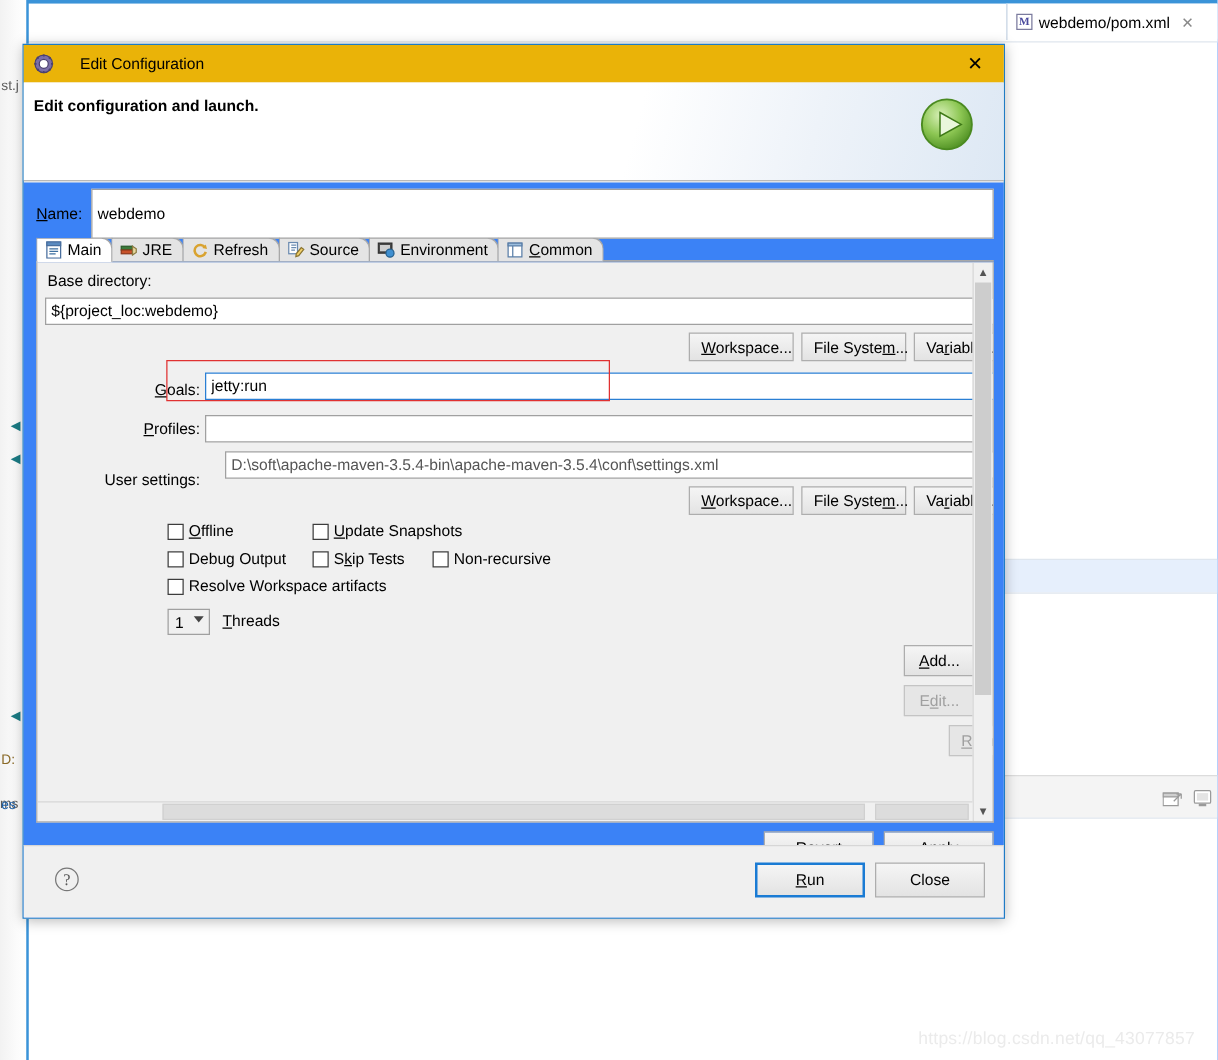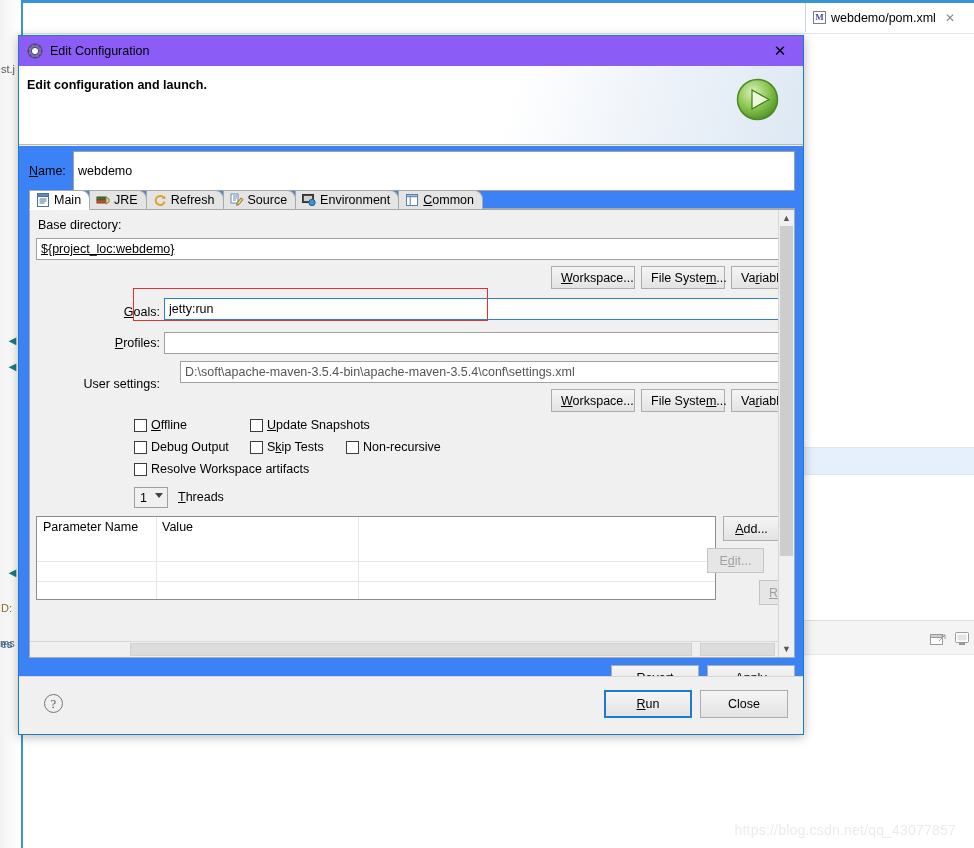--- a/index.html
+++ b/index.html
@@ -71,22 +71,22 @@
     color: #ebebeb; font-size: 14px; letter-spacing: .2px;
   }
 
   
   #dialog {
     position: absolute; left: 18px; top: 35px; width: 786px; height: 700px;
     background: #f0f0f0; border: 1px solid #1f7cc4;
     box-shadow: 0 2px 10px rgba(0,0,0,.28);
   }
   .titlebar {
-    height: 30px; background: #8b5cf6; position: relative;
-    display: flex; align-items: center; padding-left: 8px; gap: 7px;
+    height: 30px; background: #eab308; position: relative;
+    display: flex; align-items: center; padding-left: 8px; gap: 21px;
   }
   .titlebar-title { font-size: 12.5px; color: #000; }
   .close-btn {
     position: absolute; right: 0; top: 0; width: 46px; height: 30px;
     display: flex; align-items: center; justify-content: center;
     font-size: 15px; color: #000; cursor: default;
   }
   .cfg-icon {
     width: 16px; height: 16px; position: relative;
   }
@@ -404,21 +404,21 @@
         </div>
 
         <div class="tabfill"></div>
       </div>
 
       <div class="tabbody">
         <div class="pane">
 
           <div class="lbl" style="position:absolute;left:8px;top:8px;">Base directory:</div>
 
-          <input class="txt" style="position: absolute; left: 6px; top: 28px; width: 808px; text-decoration: underline;" value="${project_loc:webdemo}">
+          <input class="txt" style="position: absolute; left: 6px; top: 28px; width: 808px;" value="${project_loc:webdemo}">
 
           <button class="btn" style="position:absolute;left:521px;top:56px;width:84px;"><u>W</u>orkspace...</button>
           <button class="btn" style="position:absolute;left:611px;top:56px;width:84px;">File Syste<u>m</u>...</button>
           <button class="btn" style="position:absolute;left:701px;top:56px;width:74px;">Va<u>r</u>iables...</button>
 
           <div class="lbl" style="position:absolute;left:60px;top:95px;width:70px;text-align:right;"><u>G</u>oals:</div>
           <input class="txt focused" style="position: absolute; left: 134px; top: 88px; width: 696px;" value="jetty:run">
           <div class="redbox" style="left:103px;top:78px;width:355px;height:33px;"></div>
 
           <div class="lbl" style="position:absolute;left:60px;top:126px;width:70px;text-align:right;"><u>P</u>rofiles:</div>
@@ -457,34 +457,23 @@
             <span class="cb"></span>
             <span class="cbtext">Resolve Workspace artifacts</span>
           </div>
 
           <div class="combo" style="position:absolute;left:104px;top:277px;">
             <span>1</span>
             <span class="arr"></span>
           </div>
           <div class="lbl" style="position:absolute;left:148px;top:280px;"><u>T</u>hreads</div>
 
-          <div class="tablebox" style="left:6px;top:306px;width:680px;height:84px;">
-            <div class="thead">
-              <div class="th" style="width:119px;">Parameter Name</div>
-              <div class="th" style="width:202px;">Value</div>
-              <div class="th" style="flex:1;"></div>
-            </div>
-            <div class="tcol-sep" style="left:119px;"></div>
-            <div class="tcol-sep" style="left:321px;"></div>
-            <div class="trow-sep" style="top:44px;"></div>
-            <div class="trow-sep" style="top:64px;"></div>
-          </div>
 
           <button class="btn" style="position:absolute;left:693px;top:306px;width:57px;height:25px;"><u>A</u>dd...</button>
-          <button class="btn disabled" style="position:absolute;left:677px;top:338px;width:57px;height:25px;">E<u>d</u>it...</button>
+          <button class="btn disabled" style="position:absolute;left:693px;top:338px;width:57px;height:25px;">E<u>d</u>it...</button>
           <button class="btn disabled" style="position:absolute;left:729px;top:370px;width:57px;height:25px;"><u>R</u>emove</button>
         </div>
 
         <div class="vscroll">
           <div class="sb-arrow" style="top:0;">▲</div>
           <div class="vthumb" style="top:16px;height:330px;"></div>
           <div class="sb-arrow" style="bottom:0;">▼</div>
         </div>
 
         <div class="hscroll">

